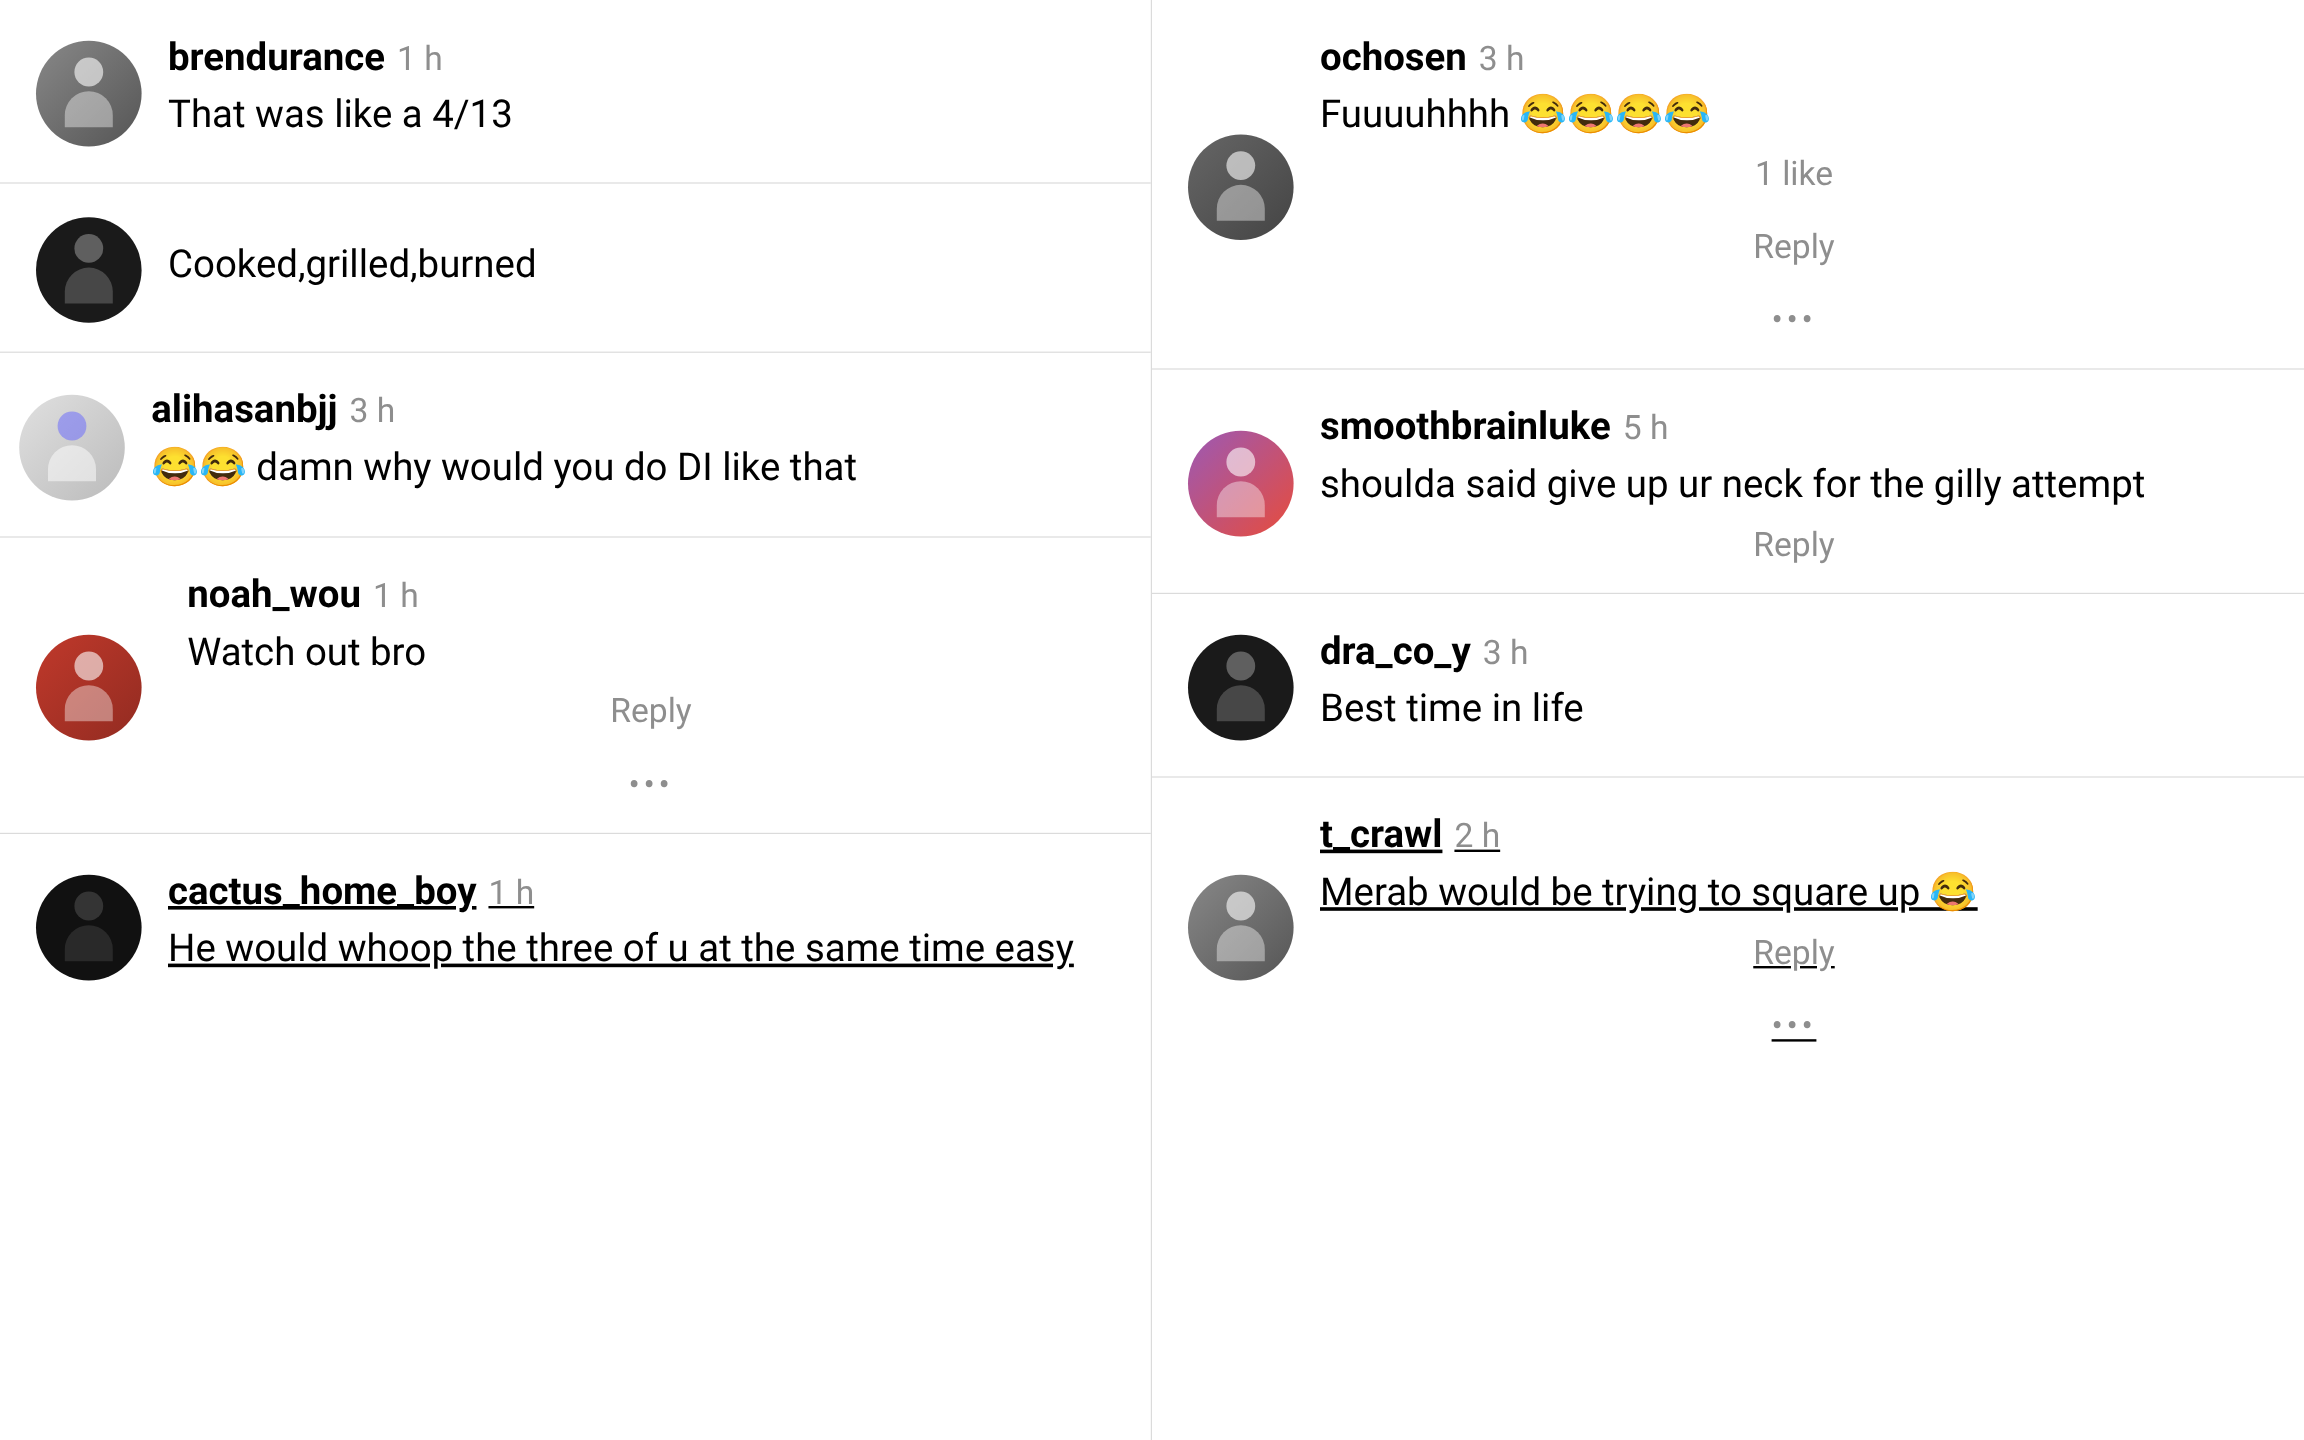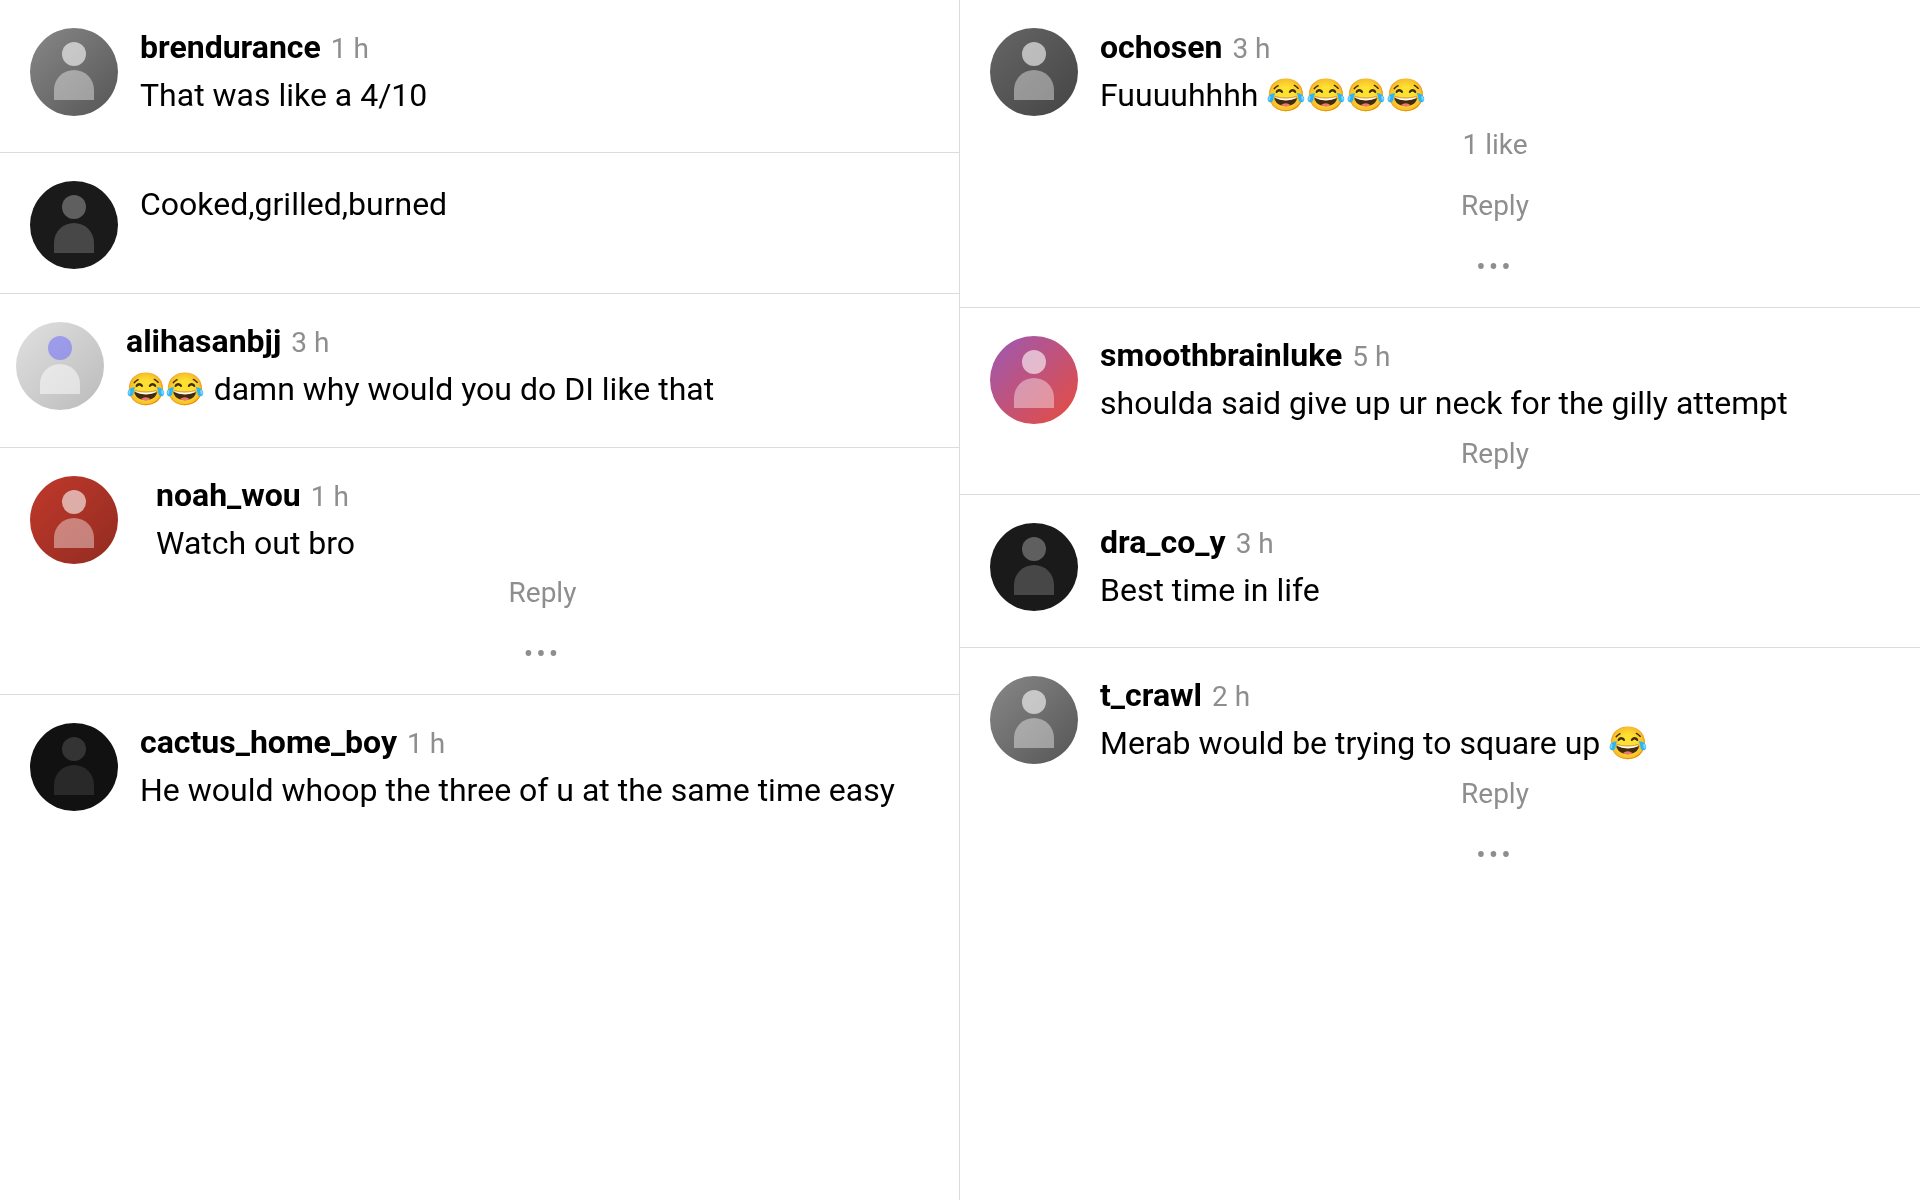--- a/index.html
+++ b/index.html
@@ -17,27 +17,28 @@
       padding: 0;
     }
 
     .right-column {
       width: 960px;
       padding: 0;
     }
 
     .comment-item {
       display: flex;
-      align-items: flex-start;
+      align-items: center;
       padding: 28px 30px 24px 30px;
       border-bottom: 1px solid #dbdbdb;
     }
 
     .comment-item.no-border {
       border-bottom: none;
+      text-decoration: underline;
     }
 
     .avatar {
       width: 88px;
       height: 88px;
       border-radius: 50%;
       flex-shrink: 0;
       margin-right: 22px;
       overflow: hidden;
       display: flex;
@@ -157,21 +158,21 @@
       <div class="person-silhouette">
         <div class="person-head"></div>
         <div class="person-body"></div>
       </div>
     </div>
     <div class="comment-content">
       <div class="comment-header">
         <span class="username">brendurance</span>
         <span class="time">1 h</span>
       </div>
-      <div class="comment-text">That was like a 4/10</div>
+      <div class="comment-text">That was like a 4/13</div>
     </div>
   </div>
 
   <div class="comment-item" style="border-bottom:1px solid #dbdbdb;">
     <div class="avatar avatar-amour">
       <div class="person-silhouette">
         <div class="person-head" style="background:rgba(255,255,255,0.3);"></div>
         <div class="person-body" style="background:rgba(255,255,255,0.2);"></div>
       </div>
     </div>

